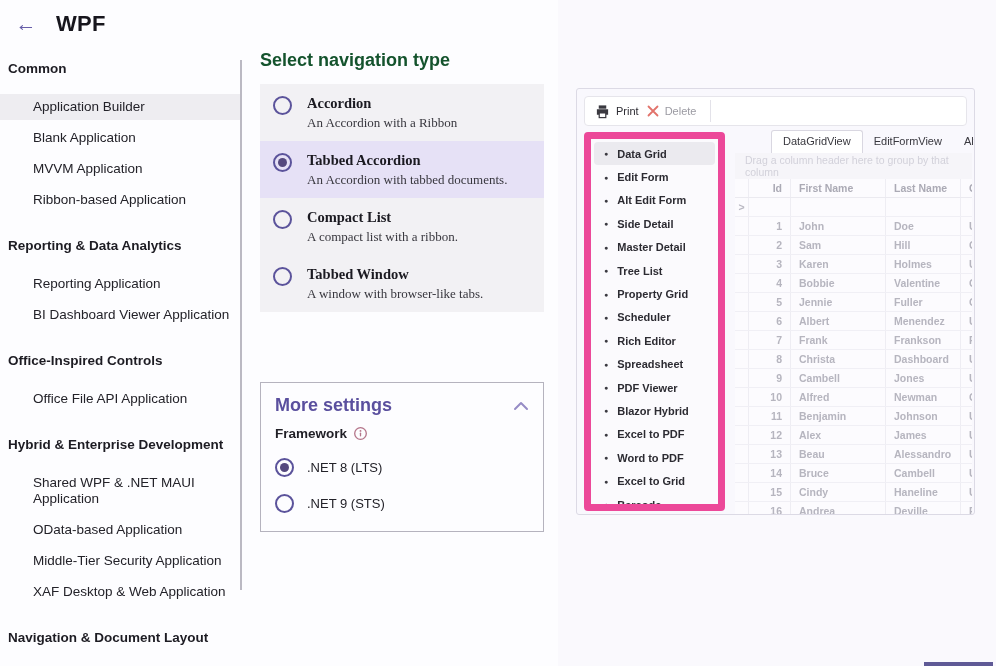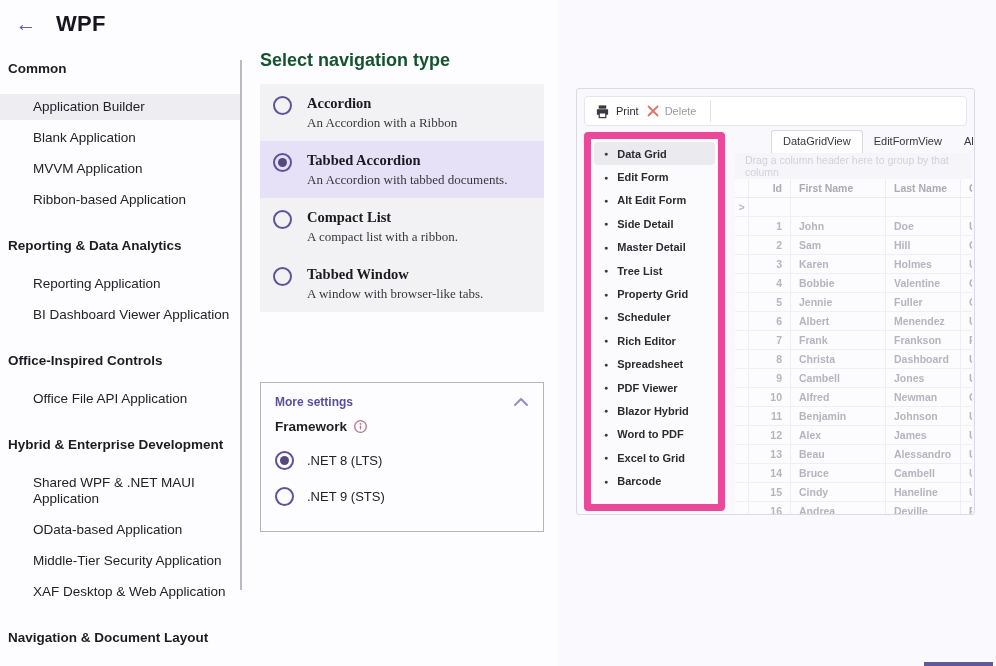--- a/index.html
+++ b/index.html
@@ -35,21 +35,21 @@
            flex:0 0 auto; margin-top:3px; display:flex; align-items:center; justify-content:center; }
   .radio .dot { width:9px; height:9px; border-radius:50%; background:#55497e; display:none; }
   .radio.checked .dot { display:block; }
   .opt-title { font-size:14.5px; font-weight:700; color:#1b1a21; line-height:20px; }
   .opt-desc { font-size:13px; color:#38373e; line-height:18px; margin-top:1px; }
 
   
   .more-settings { position:absolute; left:260px; top:382px; width:284px; height:150px;
                    border:1px solid #b5b3be; background:#fdfdff; padding:12px 14px; }
   .ms-head { display:flex; justify-content:space-between; align-items:center; cursor:pointer; }
-  .ms-title { font-size:12px; font-weight:700; color:#5a4f9e; }
+  .ms-title { font-size:18px; font-weight:700; color:#5a4f9e; }
   .ms-chevron { width:16px; height:12px; }
   .fw-row { display:flex; align-items:center; gap:6px; margin-top:10px; }
   .fw-label { font-size:13.5px; font-weight:700; color:#201f26; }
   .fw-info { width:15px; height:15px; cursor:pointer; }
   .fw-option { display:flex; align-items:center; gap:13px; margin-top:17px; font-size:13px;
                color:#232229; cursor:pointer; }
   .fw-option .radio { margin-top:0; }
 
   
   .preview { position:absolute; left:576px; top:88px; width:399px; height:427px;
@@ -249,20 +249,24 @@
       <div class="pv-nav-item">
         <span class="pv-bullet" style="font-size: 7px;">●</span>
         <span>PDF Viewer</span>
       </div>
       <div class="pv-nav-item">
         <span class="pv-bullet" style="font-size: 7px;">●</span>
         <span>Blazor Hybrid</span>
       </div>
       <div class="pv-nav-item">
         <span class="pv-bullet" style="font-size: 7px;">●</span>
+        <span>Excel to PDF</span>
+      </div>
+      <div class="pv-nav-item">
+        <span class="pv-bullet" style="font-size: 7px;">●</span>
         <span>Word to PDF</span>
       </div>
       <div class="pv-nav-item">
         <span class="pv-bullet" style="font-size: 7px;">●</span>
         <span>Excel to Grid</span>
       </div>
       <div class="pv-nav-item">
         <span class="pv-bullet" style="font-size: 7px;">●</span>
         <span>Barcode</span>
       </div>

